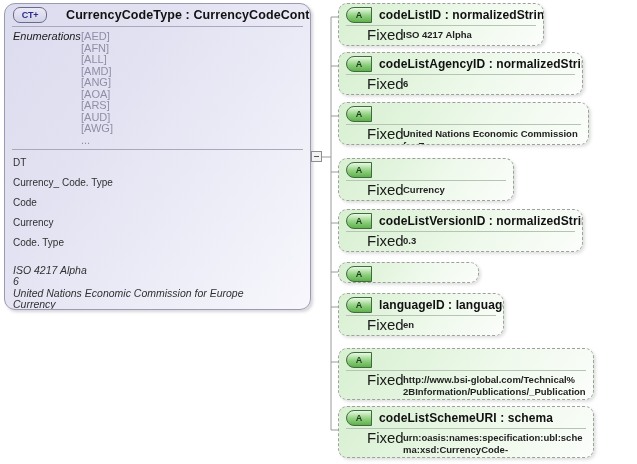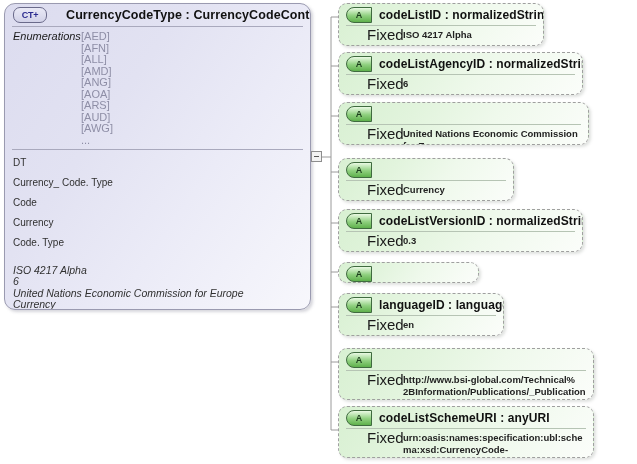--- a/index.html
+++ b/index.html
@@ -330,21 +330,21 @@
   <div class="attr-fixed-row">
     <span class="fixed-label">Fixed</span>
     <span class="fixed-value">http://www.bsi-global.com/Technical%
 2BInformation/Publications/_Publications/tig90x.doc</span>
   </div>
 </div>
 
 <div class="attr-box" style="left:338px; top:406px; width:256px; height:52px;">
   <div class="attr-header">
     <span class="a-icon">A</span>
-    <span class="attr-title">codeListSchemeURI : anyURI</span>
+    <span class="attr-title">codeListSchemeURI : schema</span>
   </div>
   <div class="attr-sep"></div>
   <div class="attr-fixed-row">
     <span class="fixed-label">Fixed</span>
     <span class="fixed-value">urn:oasis:names:specification:ubl:schema:xsd:CurrencyCode-
 1.0</span>
   </div>
 </div>
 
 </body></html>

